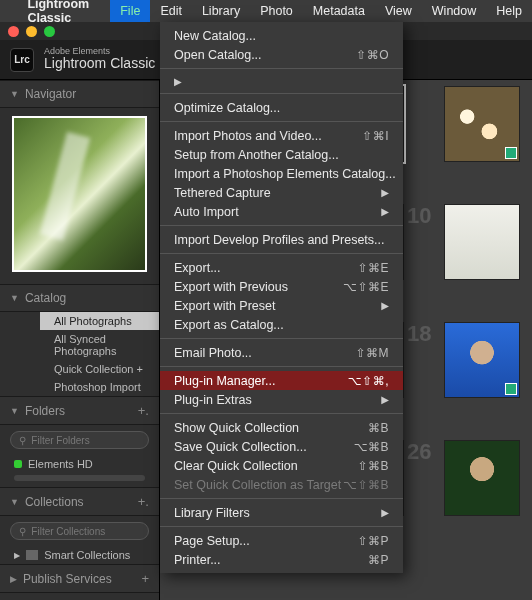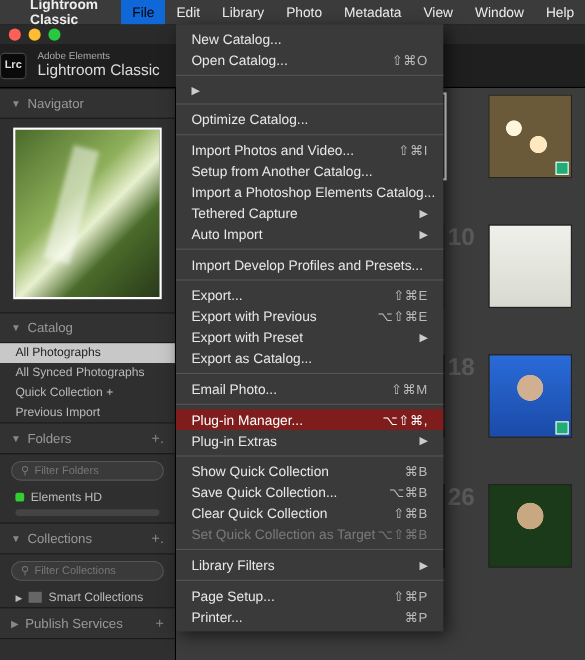--- a/index.html
+++ b/index.html
@@ -3,43 +3,43 @@
 <meta charset="utf-8">
 <style>
 * { margin: 0; padding: 0; box-sizing: border-box; font-family: -apple-system, "Helvetica Neue", Arial, sans-serif; }
 body { background: #1a1a1a; width: 532px; height: 600px; overflow: hidden; position: relative; color: #ccc; }
 
 
 .menubar { background: #3b3b3b; height: 22px; display: flex; align-items: center; font-size: 12.5px; color: #eee; }
 .menubar .apple { width: 26px; text-align: center; }
 .menubar .app-name { font-weight: 600; padding: 0 10px; }
 .menubar .m { padding: 0 10px; height: 22px; display: flex; align-items: center; }
-.menubar .m.active { background: #1068d8; color: #000000; }
+.menubar .m.active { background: #1068d8; color: #86efac; }
 
 
 .winrow { height: 18px; display: flex; align-items: center; padding-left: 8px; gap: 7px; background: #2a2a2a; }
 .dot { width: 11px; height: 11px; border-radius: 50%; }
 .dot.r { background: #ff5f57; } .dot.y { background: #febc2e; } .dot.g { background: #28c840; }
 
 
-.apphdr { background: #1f1f1f; height: 40px; display: flex; align-items: center; padding: 0 0; gap: 10px; border-bottom: 1px solid #000; }
+.apphdr { background: #1f1f1f; height: 40px; display: flex; align-items: center; padding: 0 10px; gap: 10px; border-bottom: 1px solid #000; }
 .logo { width: 24px; height: 24px; background: #0a0a0a; border-radius: 4px; display: flex; align-items: center; justify-content: center; font-size: 10px; font-weight: 700; color: #ddd; border: 1px solid #444; }
 .apphdr .t1 { font-size: 9px; color: #aaa; line-height: 1; }
 .apphdr .t2 { font-size: 14px; color: #ddd; line-height: 1.1; }
 
 
 .main { display: flex; height: 520px; }
 .leftcol { width: 160px; background: #2f2f2f; border-right: 1px solid #000; overflow: hidden; }
 .panel-h { font-size: 12px; color: #999; padding: 6px 10px; display: flex; align-items: center; gap: 6px; border-top: 1px solid #1a1a1a; border-bottom: 1px solid #1a1a1a; background: #323232; }
 .panel-h .tri { font-size: 9px; color: #888; }
 .panel-h .plus { margin-left: auto; color: #888; font-size: 13px; }
 .nav-thumb { margin: 8px 12px 12px; height: 156px; background: linear-gradient(135deg,#4a6b2a,#8fb05a 40%,#e8f0d0 55%,#4a6b2a 70%,#2a3a1a); border: 2px solid #fff; position: relative; }
 .nav-thumb::after { content:""; position:absolute; left:30%; top:10%; width:18%; height:70%; background: rgba(255,255,255,.5); transform: rotate(15deg); filter: blur(2px); }
 
-.cat-list { font-size: 11px; }
+.cat-list { font-size: 11px; margin-left: 40px; }
 .cat-list div { padding: 3px 14px; color: #bbb; }
 .cat-list .sel { background: #c8c8c8; color: #222; }
 
 .filterbox { margin: 6px 10px; height: 18px; border: 1px solid #555; border-radius: 9px; background: #3a3a3a; display:flex; align-items:center; padding:0 8px; font-size:10px; color:#777; gap:5px;}
 .folder-row, .coll-row { font-size: 11px; color: #bbb; padding: 3px 14px; display:flex; align-items:center; gap:6px;}
 .drive-bar { margin: 2px 14px 6px; height: 6px; background:#444; border-radius:3px;}
 
 
 .rightcol { flex: 1; background: #3c3c3c; position: relative; padding: 8px; }
 .grid { display: grid; grid-template-columns: repeat(2, 76px); gap: 42px 40px; position: absolute; right: 12px; top: 6px; }
@@ -108,21 +108,21 @@
     <div class="nav-thumb"></div>
 
     <div class="panel-h">
       <span class="tri">▼</span>
       <span>Catalog</span>
     </div>
     <div class="cat-list">
       <div class="sel">All Photographs</div>
       <div>All Synced Photographs</div>
       <div>Quick Collection  +</div>
-      <div>Previous Import</div>
+      <div>Photoshop Import</div>
     </div>
 
     <div class="panel-h">
       <span class="tri">▼</span>
       <span>Folders</span>
       <span class="plus">+.</span>
     </div>
     <div class="filterbox">
       <span>⚲</span>
       <span>Filter Folders</span>

